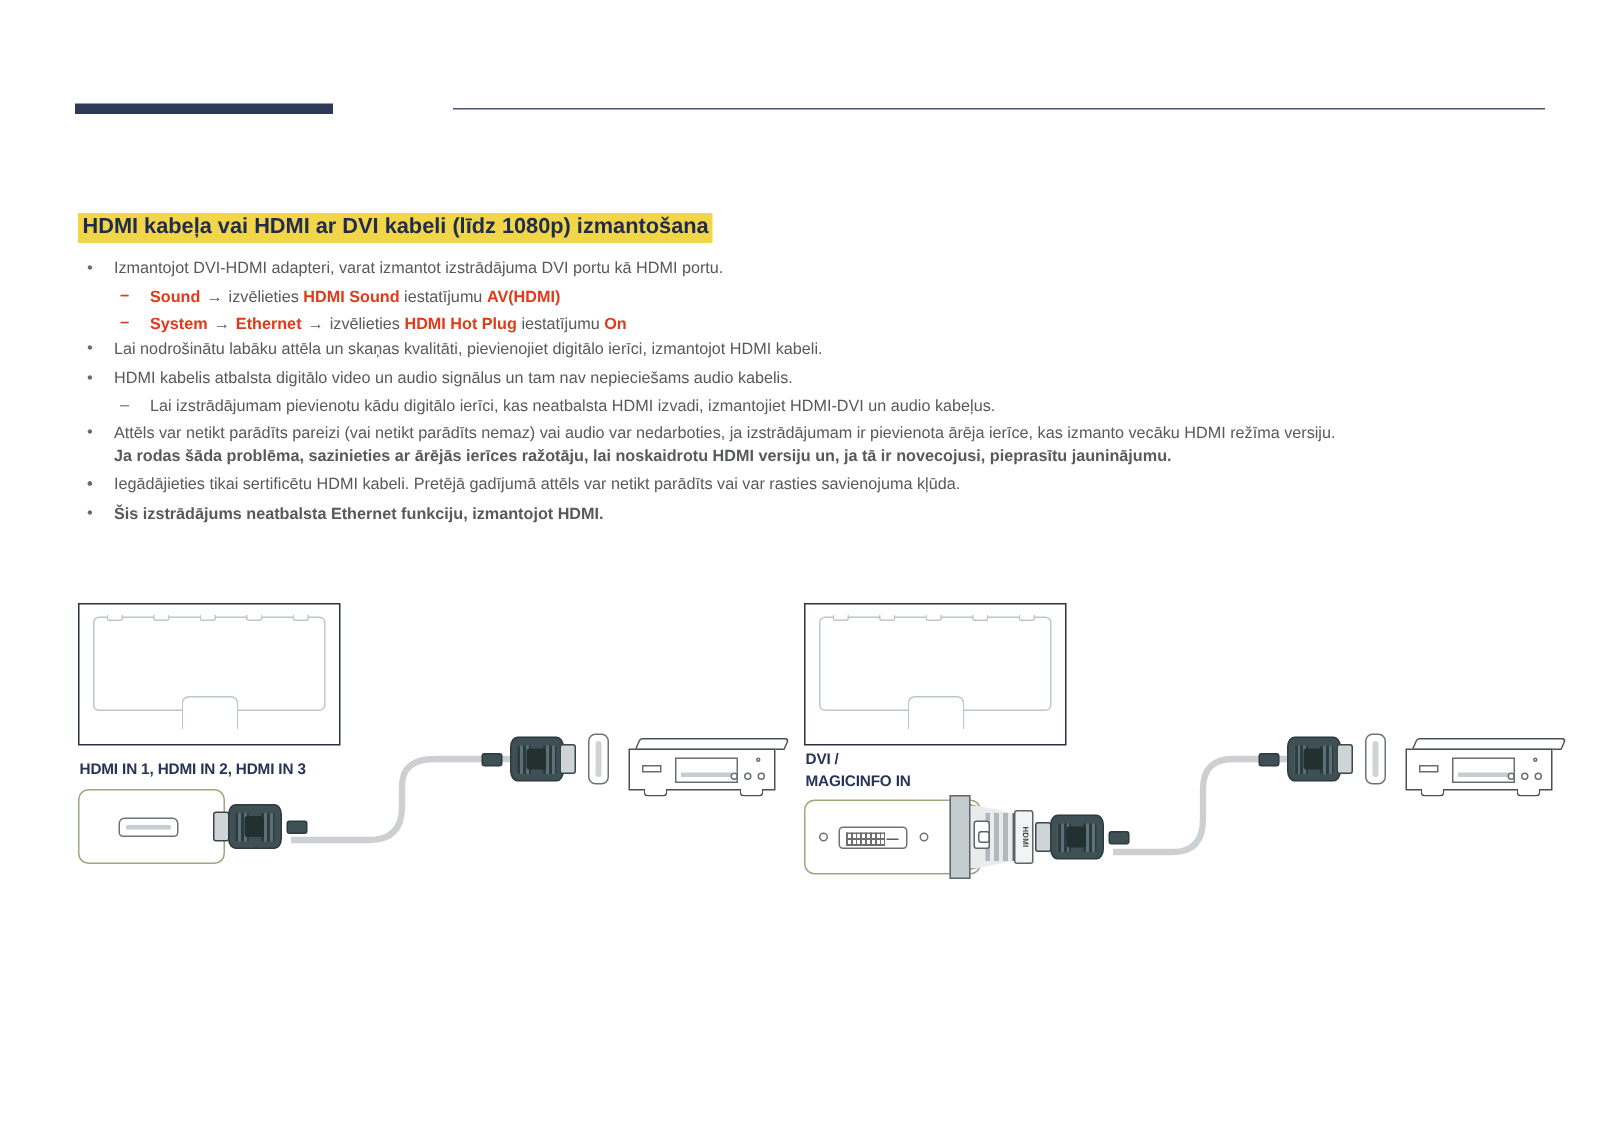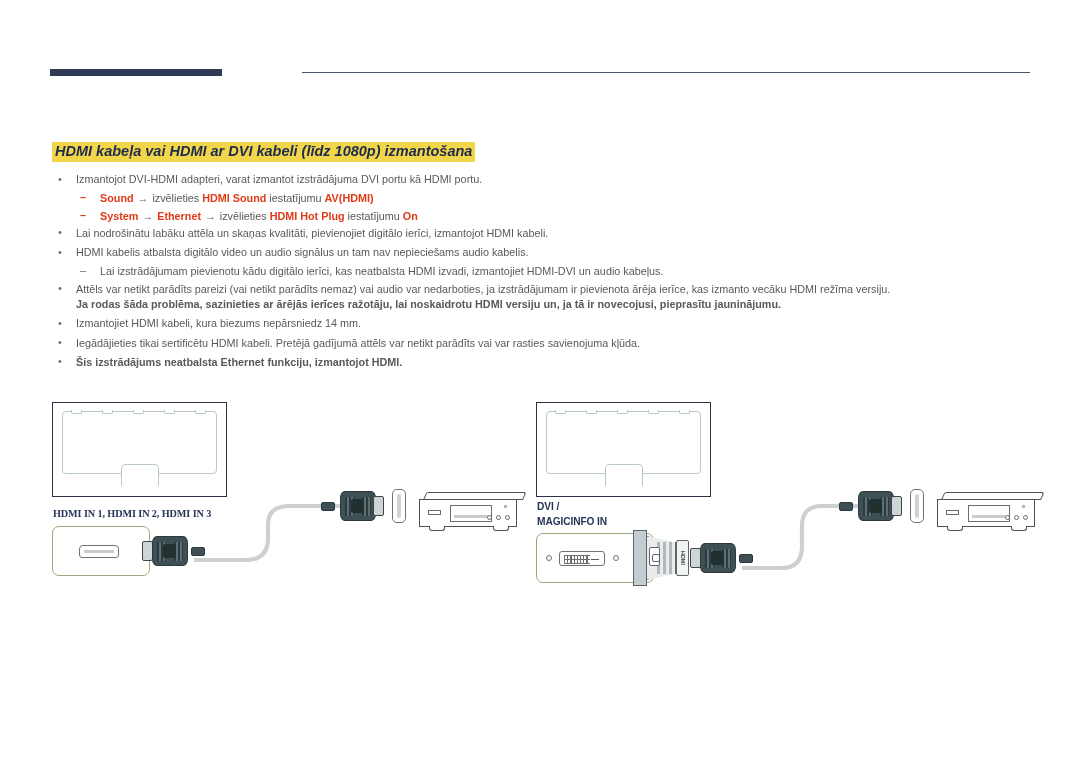--- a/index.html
+++ b/index.html
@@ -47,21 +47,20 @@
   .h2 {
     position: absolute;
     left: 52px; top: 142px;
     font-size: 14.5px;
     font-weight: bold;
     color: #1f2b4d;
     background: #f2d64a;
     padding: 2px 3px 3px 3px;
     white-space: nowrap;
     line-height: 15px;
-    font-style: italic;
   }
 
   
   .body-block {
     position: absolute;
     left: 52px; top: 172px;
     width: 990px;
   }
   .li {
     position: relative;
@@ -439,40 +438,40 @@
   <div class="h2">HDMI kabeļa vai HDMI ar DVI kabeli (līdz 1080p) izmantošana</div>
 
   <div class="body-block" id="bullets">
       <div class="li"><span class="mark">•</span><span>Izmantojot DVI-HDMI adapteri, varat izmantot izstrādājuma DVI portu kā HDMI portu.</span></div>
       <div class="li sub"><span class="mark">–</span><span class="red">Sound</span><span class="arrow"> → </span><span class="">izvēlieties </span><span class="red">HDMI Sound</span><span class=""> iestatījumu </span><span class="red">AV(HDMI)</span></div>
       <div class="li sub"><span class="mark">–</span><span class="red">System</span><span class="arrow"> → </span><span class="red">Ethernet</span><span class="arrow"> → </span><span class="">izvēlieties </span><span class="red">HDMI Hot Plug</span><span class=""> iestatījumu </span><span class="red">On</span></div>
       <div class="li"><span class="mark">•</span><span>Lai nodrošinātu labāku attēla un skaņas kvalitāti, pievienojiet digitālo ierīci, izmantojot HDMI kabeli.</span></div>
       <div class="li"><span class="mark">•</span><span>HDMI kabelis atbalsta digitālo video un audio signālus un tam nav nepieciešams audio kabelis.</span></div>
       <div class="li sub plain"><span class="mark">–</span><span>Lai izstrādājumam pievienotu kādu digitālo ierīci, kas neatbalsta HDMI izvadi, izmantojiet HDMI-DVI un audio kabeļus.</span></div>
       <div class="li"><span class="mark">•</span><span>Attēls var netikt parādīts pareizi (vai netikt parādīts nemaz) vai audio var nedarboties, ja izstrādājumam ir pievienota ārēja ierīce, kas izmanto vecāku HDMI režīma versiju.</span><span class="cont">Ja rodas šāda problēma, sazinieties ar ārējās ierīces ražotāju, lai noskaidrotu HDMI versiju un, ja tā ir novecojusi, pieprasītu jauninājumu.</span></div>
-      <div class="li"><span class="mark">•</span><span>Izmantojiet HDMI kabeli, kura biezums nepārsniedz 14 mm.</span></div>
+      <div class="li"><span class="mark">•</span></div>
       <div class="li"><span class="mark">•</span><span>Iegādājieties tikai sertificētu HDMI kabeli. Pretējā gadījumā attēls var netikt parādīts vai var rasties savienojuma kļūda.</span></div>
       <div class="li"><span class="mark">•</span><span class="cont">Šis izstrādājums neatbalsta Ethernet funkciju, izmantojot HDMI.</span></div>
     </div>
 
   <div class="diagram left">
 
     <div class="tv">
       <div class="screen"></div>
       <div class="tabs">
         <i style="left:6%"></i>
           <i style="left:26%"></i>
           <i style="left:46%"></i>
           <i style="left:66%"></i>
           <i style="left:86%"></i>
       </div>
       <div class="notch"></div>
     </div>
 
-    <div class="port-label" style="left:1px; top:105px;font-family:Liberation Serif, serif;">HDMI IN 1, HDMI IN 2, HDMI IN 3</div>
+    <div class="port-label" style="left:1px; top:105px;">HDMI IN 1, HDMI IN 2, HDMI IN 3</div>
 
     <div class="port-box" style="left:0px; top:124px; width:98px; height:50px;">
       <div class="hdmi-female" style="left:26px; top:18px;"></div>
     </div>
 
     <div class="plug faces-left" style="left:90px; top:134px;">
       <div class="tip"></div>
       <div class="body"></div>
       <div class="core"></div>
       <div class="tail"></div>

